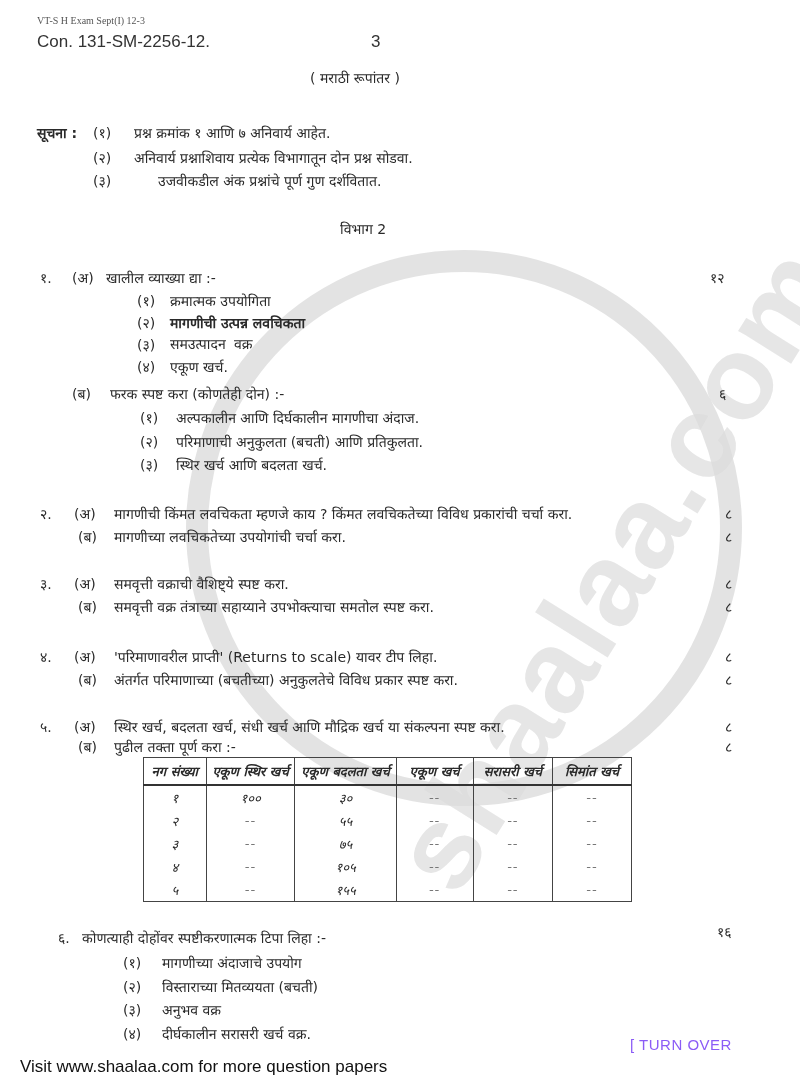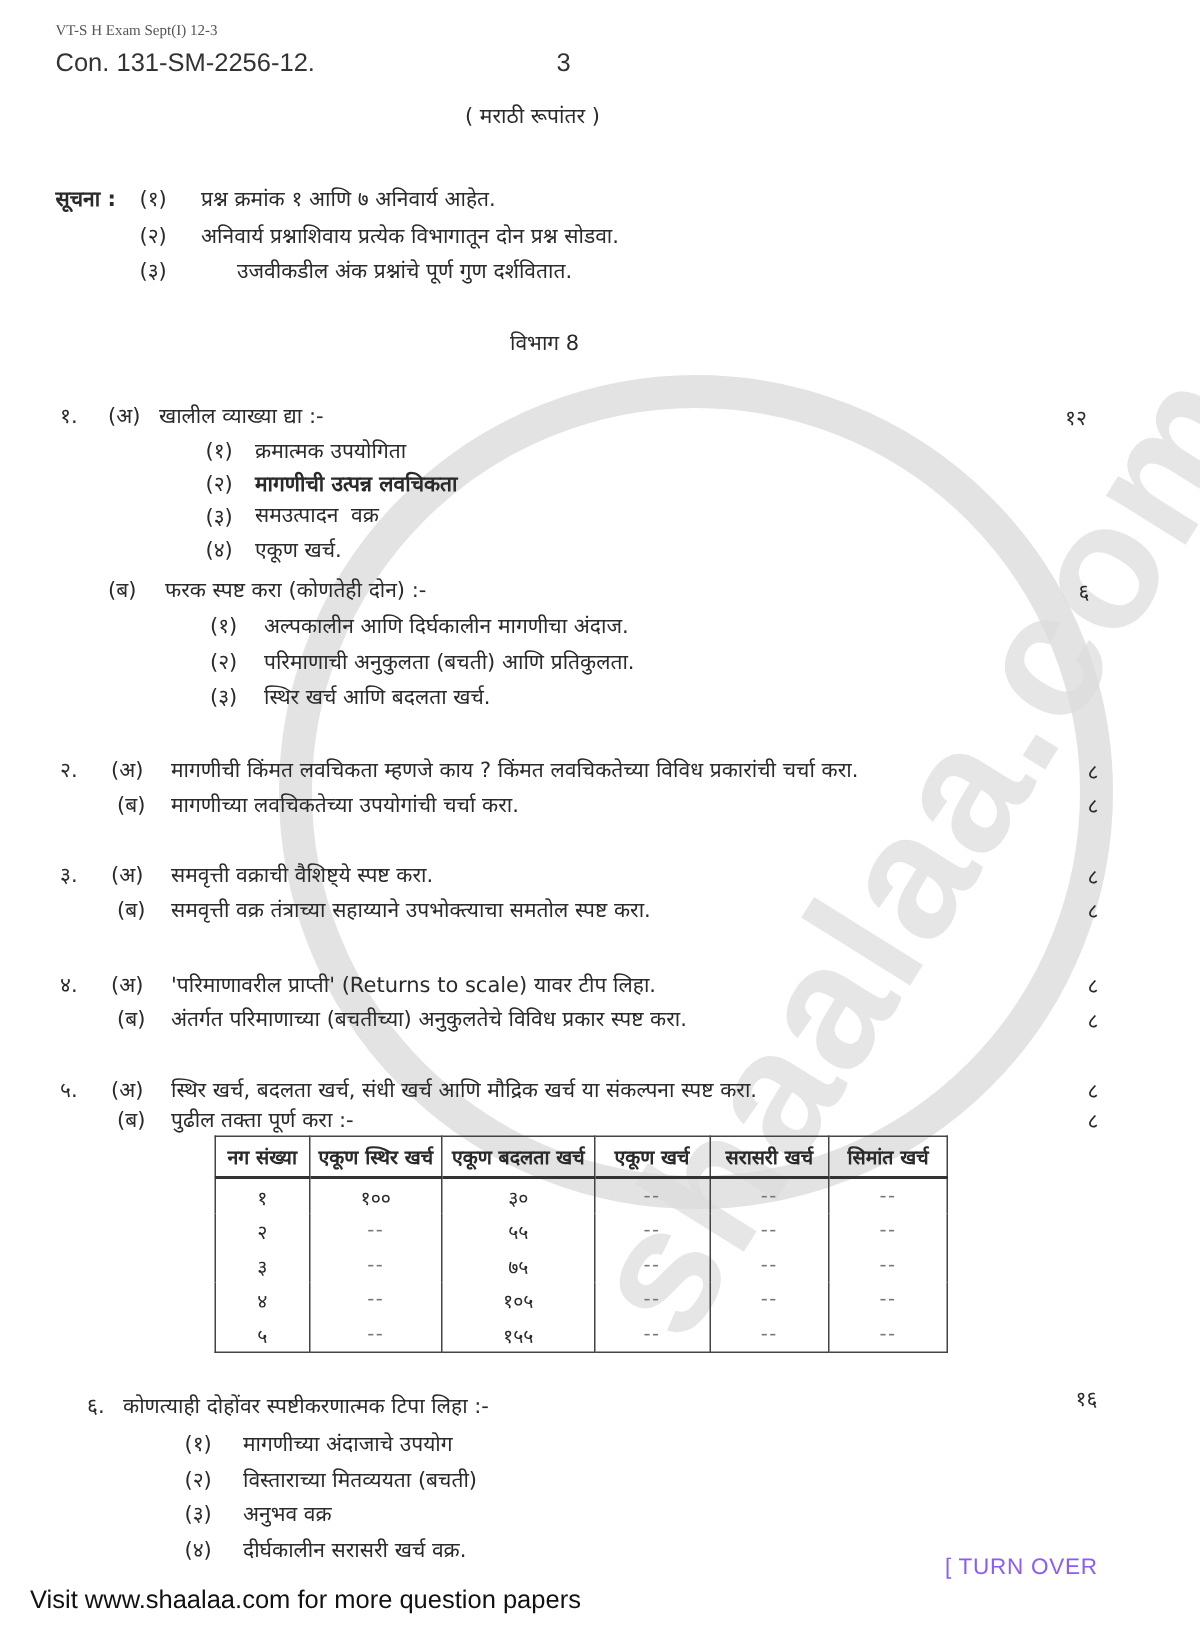--- a/index.html
+++ b/index.html
@@ -18,21 +18,21 @@
     font-family: "Liberation Sans", sans-serif; font-size: 118px; font-weight: bold;
     color: #dcdcdc; transform: rotate(-58deg); transform-origin: center;
     opacity: 0.7; letter-spacing: 2px;
   }
   .hdr-small { font-family: Liberation Serif, serif; font-size: 10px; color: #555; }
   .hdr-code { font-family: "Liberation Sans", sans-serif; font-size: 17px; color: #333; }
   .txt { font-size: 14px; line-height: 20px; }
   .mark { font-size: 14px; }
   table.cost {
     position: absolute; left: 143px; top: 757px; width: 489px;
-    border-collapse: collapse; font-size: 13px;
+    border-collapse: collapse; font-size: 13px; font-style: italic;
   }
   table.cost th, table.cost td {
     border: 1px solid #444; text-align: center; padding: 0;
   }
   table.cost th { height: 26px; font-weight: bold; font-size: 13px; border-bottom: 2px solid #333; }
   table.cost tr.body td { height: 23px; border-top: none; border-bottom: none; }
   table.cost tr.body.last td { border-bottom: 1px solid #444; }
   table.cost td.dash { color: #777; letter-spacing: 1px; }
   .footer { font-family: "Liberation Sans", sans-serif; font-size: 17px; color: #111; }
   .turn { font-family: "Liberation Sans", sans-serif; font-size: 15px; color: #8b5cf6; letter-spacing: 0.5px; }
@@ -49,21 +49,21 @@
 <div class="abs txt" style="left:310px;top:68px;">( मराठी रूपांतर )</div>
 
 <div class="abs txt" style="left:37px;top:123px;font-weight:bold;">सूचना :</div>
 <div class="abs txt" style="left:93px;top:123px;">(१)</div>
 <div class="abs txt" style="left:134px;top:123px;">प्रश्न क्रमांक १ आणि ७ अनिवार्य आहेत.</div>
 <div class="abs txt" style="left:93px;top:148px;">(२)</div>
 <div class="abs txt" style="left:134px;top:148px;">अनिवार्य प्रश्नाशिवाय प्रत्येक विभागातून दोन प्रश्न सोडवा.</div>
 <div class="abs txt" style="left:93px;top:171px;">(३)</div>
 <div class="abs txt" style="left:134px;top:171px;margin-left:24px;">उजवीकडील अंक प्रश्नांचे पूर्ण गुण दर्शवितात.</div>
 
-<div class="abs txt" style="left:340px;top:219px;">विभाग 8</div>
+<div class="abs txt" style="left:340px;top:219px;">विभाग 2</div>
 
 <div class="abs txt" style="left:40px;top:268px;">१.</div>
 <div class="abs txt" style="left:72px;top:268px;">(अ)</div>
 <div class="abs txt" style="left:106px;top:268px;">खालील व्याख्या द्या :-</div>
 <div class="abs mark" style="left:710px;top:268px;">१२</div>
 <div class="abs txt" style="left:137px;top:291px;">(१)</div>
 <div class="abs txt" style="left:170px;top:291px;">क्रमात्मक उपयोगिता</div>
 <div class="abs txt" style="left:137px;top:313px;">(२)</div>
 <div class="abs txt" style="left:170px;top:313px;font-weight:bold;">मागणीची उत्पन्न लवचिकता</div>
 <div class="abs txt" style="left:137px;top:335px;">(३)</div>

